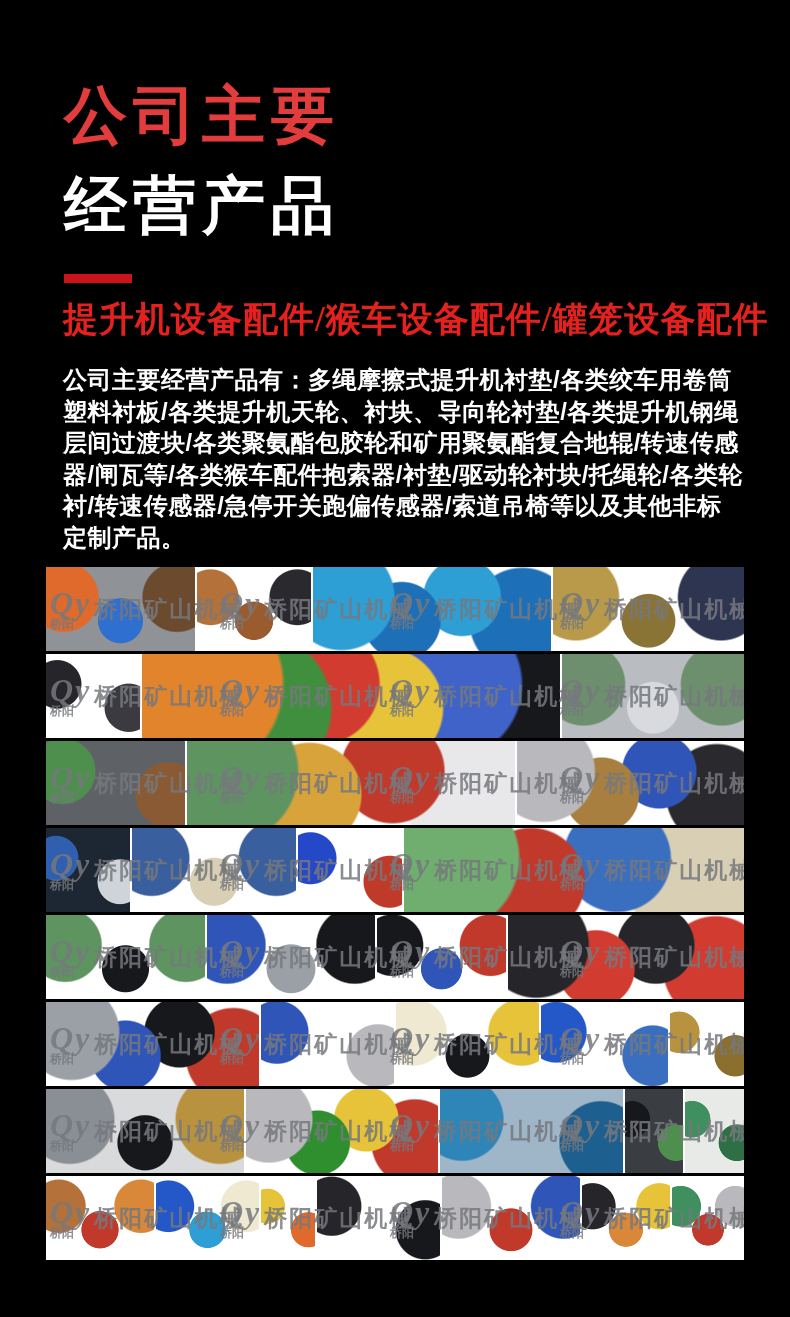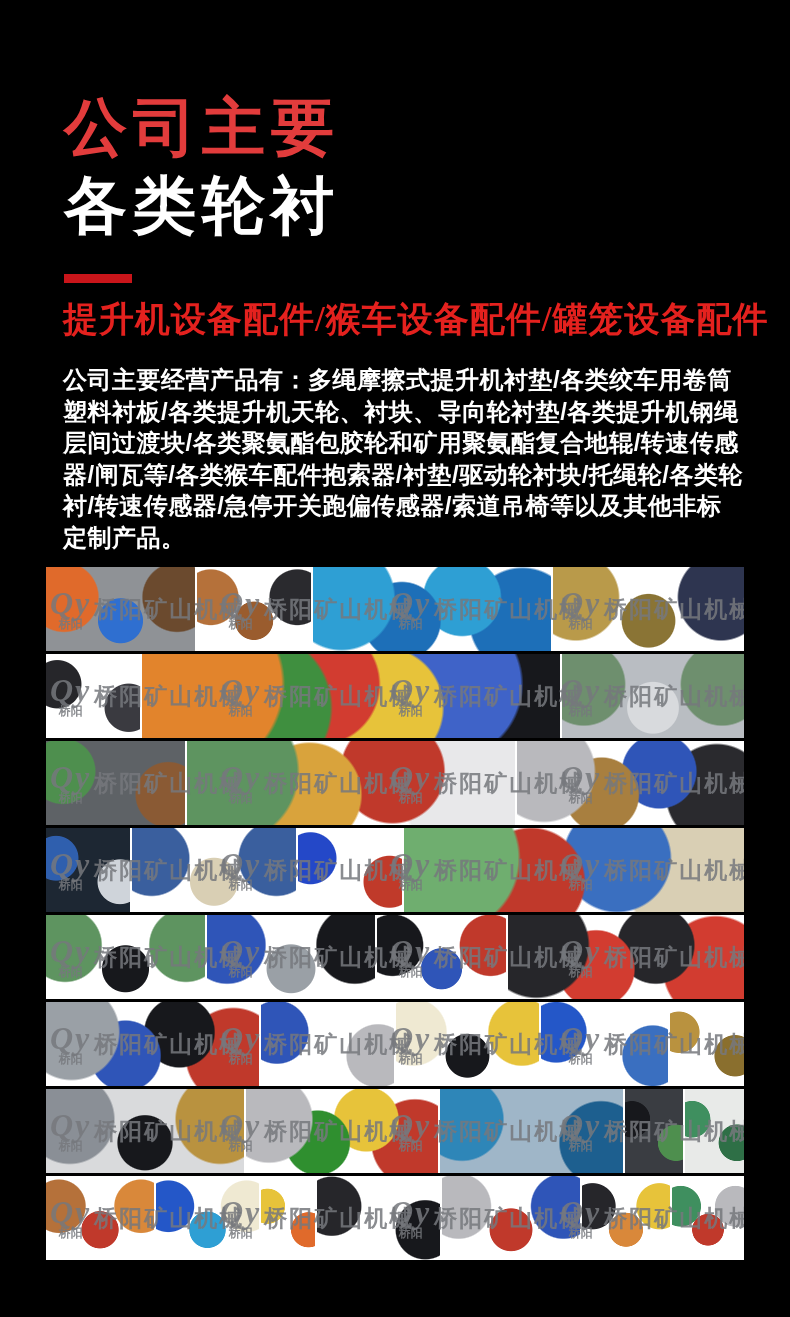--- a/index.html
+++ b/index.html
@@ -9,21 +9,21 @@
     background:#000;
     margin:0 auto;
     overflow:hidden;
     font-family:"Liberation Sans","DejaVu Sans",sans-serif;
   }
   .title{
     position:absolute;left:64px;
     font-size:63px;font-weight:bold;letter-spacing:6px;line-height:1;
     white-space:nowrap;
   }
-  .title-1{top:96px;}
+  .title-1{top:84px;}
   .title-2{top:174px;color:#ffffff;}
   .red-bar{position:absolute;left:64px;top:274px;width:68px;height:9px;}
   .subtitle{
     position:absolute;left:63px;top:296px;
     font-family:"Liberation Serif","DejaVu Serif",serif;
     font-size:35px;font-weight:bold;letter-spacing:1px;white-space:nowrap;
   }
   .description{
     position:absolute;left:63px;top:364px;width:682px;
     color:#ffffff;font-size:24px;font-weight:bold;line-height:31.5px;
@@ -38,33 +38,33 @@
     background:#ffffff;overflow:hidden;
   }
   .g-cell{height:100%;background-repeat:no-repeat;background-size:100% 100%;}
   .wm{
     position:absolute;top:50%;transform:translateY(-50%);
     display:inline-flex;align-items:center;
     color:rgba(118,120,124,0.85);
     font-size:23px;font-weight:600;letter-spacing:2px;
     white-space:nowrap;pointer-events:none;z-index:2;
   }
-  .wm .logo-wrap{display:inline-flex;flex-direction:column;align-items:center;margin-right:3px;}
+  .wm .logo-wrap{display:inline-flex;flex-direction:column;align-items:flex-start;margin-right:3px;}
   .wm .logo{
     font-family:"Liberation Serif","DejaVu Serif",serif;
     font-style:italic;font-size:32px;font-weight:700;line-height:0.9;
   }
   .wm .logo-sub{font-size:12px;letter-spacing:0;line-height:1;}
 </style>
 </head>
 <body>
 
 <div class="page">
   <div class="title title-1" style="color: rgb(226, 60, 60);">公司主要</div>
-  <div class="title title-2">各类轮衬</div>
+  <div class="title title-2">经营产品</div>
   <div class="red-bar" style="background: rgb(201, 21, 26);"></div>
   <div class="subtitle" style="color: rgb(228, 33, 30);">提升机设备配件/猴车设备配件/罐笼设备配件</div>
   <div class="description">公司主要经营产品有：多绳摩擦式提升机衬垫/各类绞车用卷筒塑料衬板/各类提升机天轮、衬块、导向轮衬垫/各类提升机钢绳层间过渡块/各类聚氨酯包胶轮和矿用聚氨酯复合地辊/转速传感器/闸瓦等/各类猴车配件抱索器/衬垫/驱动轮衬块/托绳轮/各类轮衬/转速传感器/急停开关跑偏传感器/索道吊椅等以及其他非标定制产品。</div>
   <div class="gallery">
       <div class="g-row">
         <div class="g-cell" style="flex: 0 1 150px; background-color: rgb(143, 146, 150); background-image: radial-gradient(circle at 12% 36%, rgb(224, 106, 43) 0px, rgb(224, 106, 43) 24%, transparent 25%), radial-gradient(circle at 50% 64%, rgb(47, 111, 208) 0px, rgb(47, 111, 208) 24%, transparent 25%), radial-gradient(circle at 88% 36%, rgb(107, 74, 46) 0px, rgb(107, 74, 46) 24%, transparent 25%);"></div>
         <div class="g-cell" style="flex: 0 1 115px; background-color: rgb(255, 255, 255); background-image: radial-gradient(circle at 12% 36%, rgb(181, 113, 58) 0px, rgb(181, 113, 58) 24%, transparent 25%), radial-gradient(circle at 50% 64%, rgb(154, 92, 46) 0px, rgb(154, 92, 46) 24%, transparent 25%), radial-gradient(circle at 88% 36%, rgb(42, 42, 46) 0px, rgb(42, 42, 46) 24%, transparent 25%);"></div>
         <div class="g-cell" style="flex: 0 1 240px; background-color: rgb(255, 255, 255); background-image: radial-gradient(circle at 12% 36%, rgb(46, 159, 212) 0px, rgb(46, 159, 212) 24%, transparent 25%), radial-gradient(circle at 37.3333% 64%, rgb(29, 111, 184) 0px, rgb(29, 111, 184) 24%, transparent 25%), radial-gradient(circle at 62.6667% 36%, rgb(46, 159, 212) 0px, rgb(46, 159, 212) 24%, transparent 25%), radial-gradient(circle at 88% 64%, rgb(29, 111, 184) 0px, rgb(29, 111, 184) 24%, transparent 25%);"></div>
         <div class="g-cell" style="flex: 0 1 193px; background-color: rgb(255, 255, 255); background-image: radial-gradient(circle at 12% 36%, rgb(185, 154, 74) 0px, rgb(185, 154, 74) 24%, transparent 25%), radial-gradient(circle at 50% 64%, rgb(138, 116, 53) 0px, rgb(138, 116, 53) 24%, transparent 25%), radial-gradient(circle at 88% 36%, rgb(46, 53, 80) 0px, rgb(46, 53, 80) 24%, transparent 25%);"></div>
         <span class="wm" style="left: 4px;">

